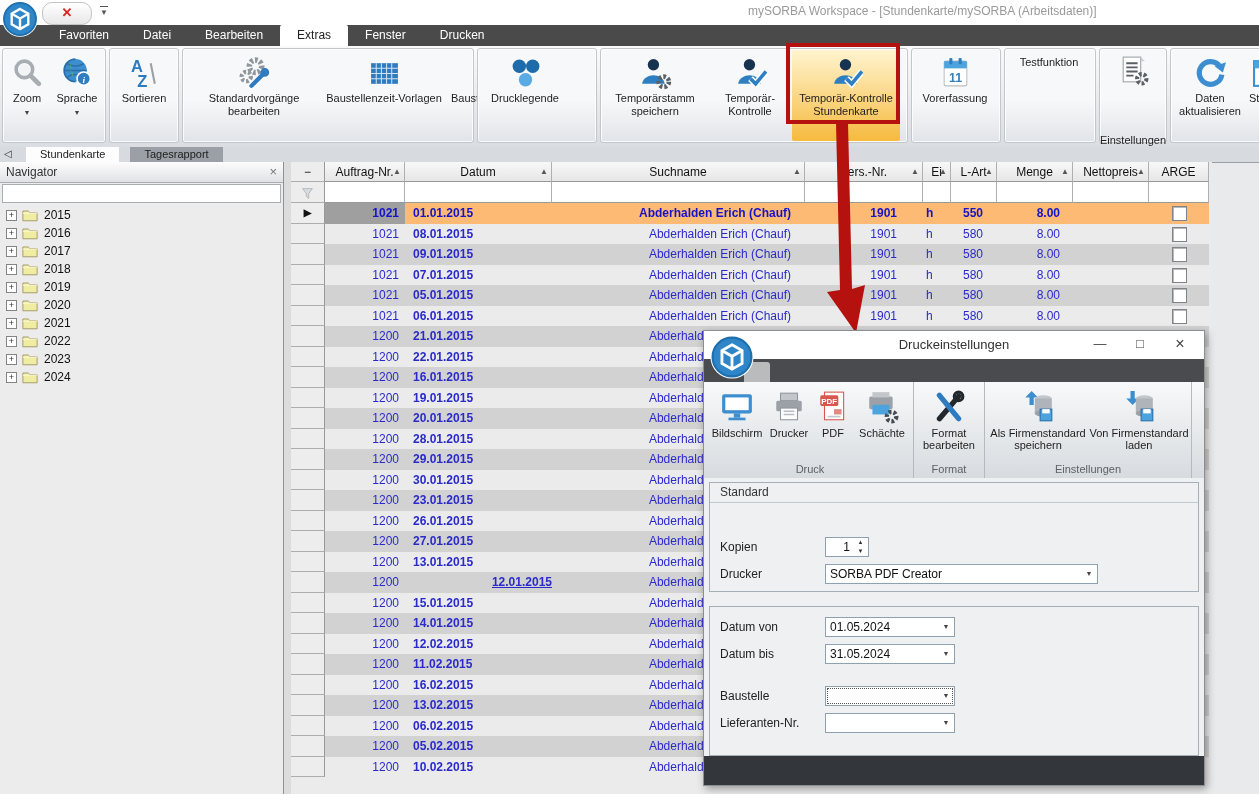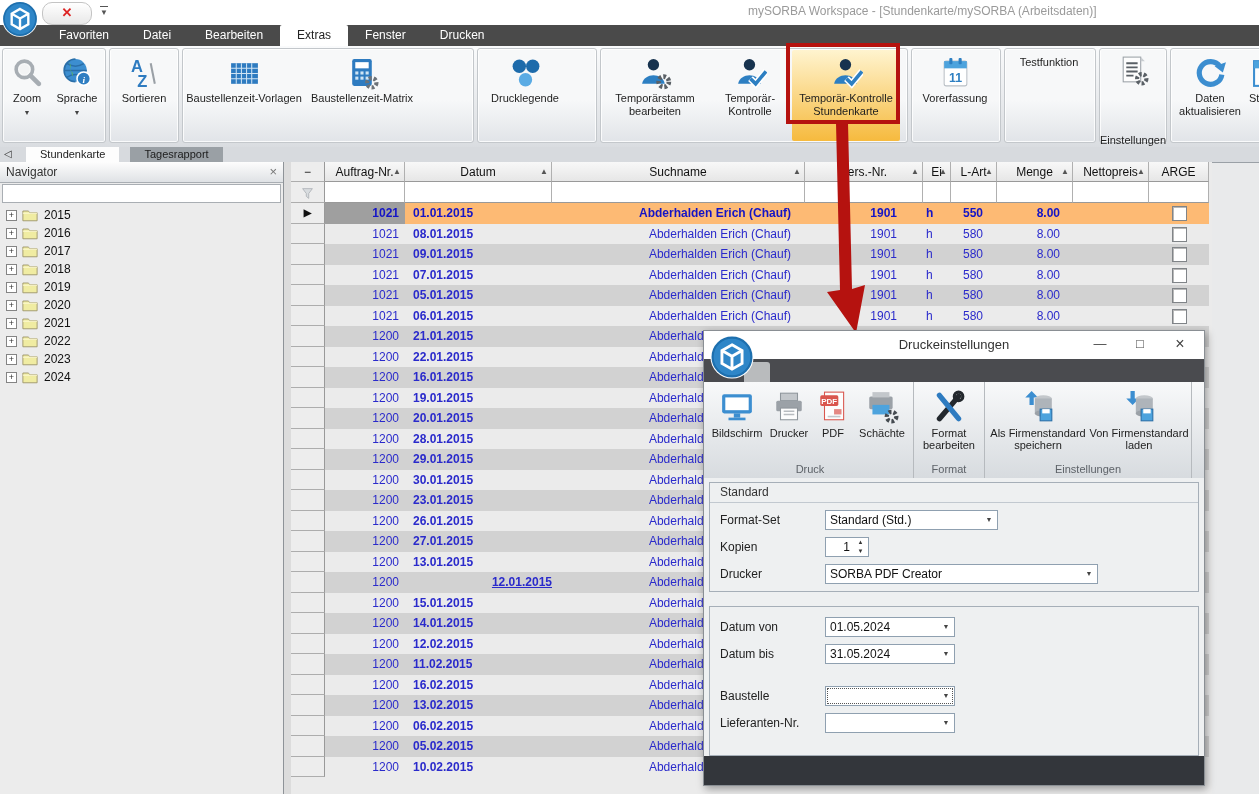--- a/index.html
+++ b/index.html
@@ -148,20 +148,31 @@
             <svg viewBox="0 0 32 32" xmlns="http://www.w3.org/2000/svg">
               <text x="3" y="15" font-size="16" font-weight="bold" fill="#2e7bc0">A</text>
               <text x="9" y="29" font-size="16" font-weight="bold" fill="#2e7bc0">Z</text>
               <line x1="22" y1="6" x2="26" y2="26" stroke="#9aa0a6" stroke-width="2"></line>
             </svg>
           </div>
           <div class="rlabel">Sortieren</div>
         </div>
       </div>
       <div class="rgroup" style="width: 292px;">
+        <div class="rbtn" style="width: 140px;">
+          <div class="ric">
+            <svg viewBox="0 0 32 32" xmlns="http://www.w3.org/2000/svg">
+              <circle cx="17" cy="9" r="6" fill="none" stroke="#8f969c" stroke-width="5.4" stroke-dasharray="2.6 1.9"></circle>
+              <circle cx="8" cy="19" r="4.5" fill="none" stroke="#8f969c" stroke-width="4.05" stroke-dasharray="2.6 1.9"></circle>
+              <line x1="13" y1="28" x2="26" y2="15" stroke="#2e7bc0" stroke-width="4" stroke-linecap="round"></line>
+              <circle cx="26" cy="15" r="3" fill="none" stroke="#2e7bc0" stroke-width="2.5"></circle>
+            </svg>
+          </div>
+          <div class="rlabel">Standardvorgänge bearbeiten</div>
+        </div>
         <div class="rbtn" style="width: 120px;">
           <div class="ric">
             <svg viewBox="0 0 32 32" xmlns="http://www.w3.org/2000/svg">
               <rect x="3" y="6" width="26" height="20" fill="#2e7bc0"></rect>
               <path d="M3 11 h26 M3 16 h26 M3 21 h26 M8 6 v20 M13 6 v20 M18 6 v20 M23 6 v20" stroke="#cfe4f4" stroke-width="1"></path>
             </svg>
           </div>
           <div class="rlabel">Baustellenzeit-Vorlagen</div>
         </div>
         <div class="rbtn" style="width: 116px;">
@@ -197,21 +208,21 @@
       </div>
       <div class="rgroup" style="width: 308px;">
         <div class="rbtn" style="width: 106px;">
           <div class="ric">
             <svg viewBox="0 0 32 32" xmlns="http://www.w3.org/2000/svg">
               <circle cx="14" cy="7.5" r="5.5" fill="#17334f"></circle>
               <path d="M3 26 C5 15,23 15,25 26 Z" fill="#2d7fc2"></path>
               <circle cx="24" cy="24" r="5" fill="none" stroke="#5a6066" stroke-width="4.5" stroke-dasharray="2.6 1.9"></circle>
             </svg>
           </div>
-          <div class="rlabel">Temporärstamm bearbeiten</div>
+          <div class="rlabel">Temporärstamm speichern</div>
         </div>
         <div class="rbtn" style="width: 84px;">
           <div class="ric">
             <svg viewBox="0 0 32 32" xmlns="http://www.w3.org/2000/svg">
               <circle cx="15" cy="7.5" r="5.5" fill="#17334f"></circle>
               <path d="M4 26 C6 15,24 15,26 26 Z" fill="#2d7fc2"></path>
               <path d="M16 21 l5 5 L31 14" stroke="#fff" stroke-width="6.5" fill="none"></path>
               <path d="M16 21 l5 5 L31 14" stroke="#2d7fc2" stroke-width="3.5" fill="none"></path>
             </svg>
           </div>
@@ -904,27 +915,20 @@
               </div>
               <div>Von Firmenstandard laden</div>
             </div>
           </div>
           <div class="dgroup-label">Einstellungen</div>
         </div>
       </div>
     <div class="dlg-form">
       <div class="gbox" id="gbox1" style="top:4px;height:108px;">
         <div class="gbox-cap">Standard</div>
-      <div class="frow" style="top: 27px; left: 0px; right: 0px;">
-            <div class="flabel">Format-Set</div>
-            <div class="fctl" style="left: 115px; width: 173px; top: 0px;">
-              <span class="val">Standard (Std.)</span>
-              <span class="arrow">▼</span>
-            </div>
-          </div>
           <div class="frow" style="top: 54px; left: 0px; right: 0px;">
             <div class="flabel">Kopien</div>
             <div class="fctl spin" style="left: 115px; width: 44px; top: 0px;">
               <span class="val">1</span>
               <span class="arrows">
                 <span>▲</span>
                 <span>▼</span>
               </span>
             </div>
           </div>

